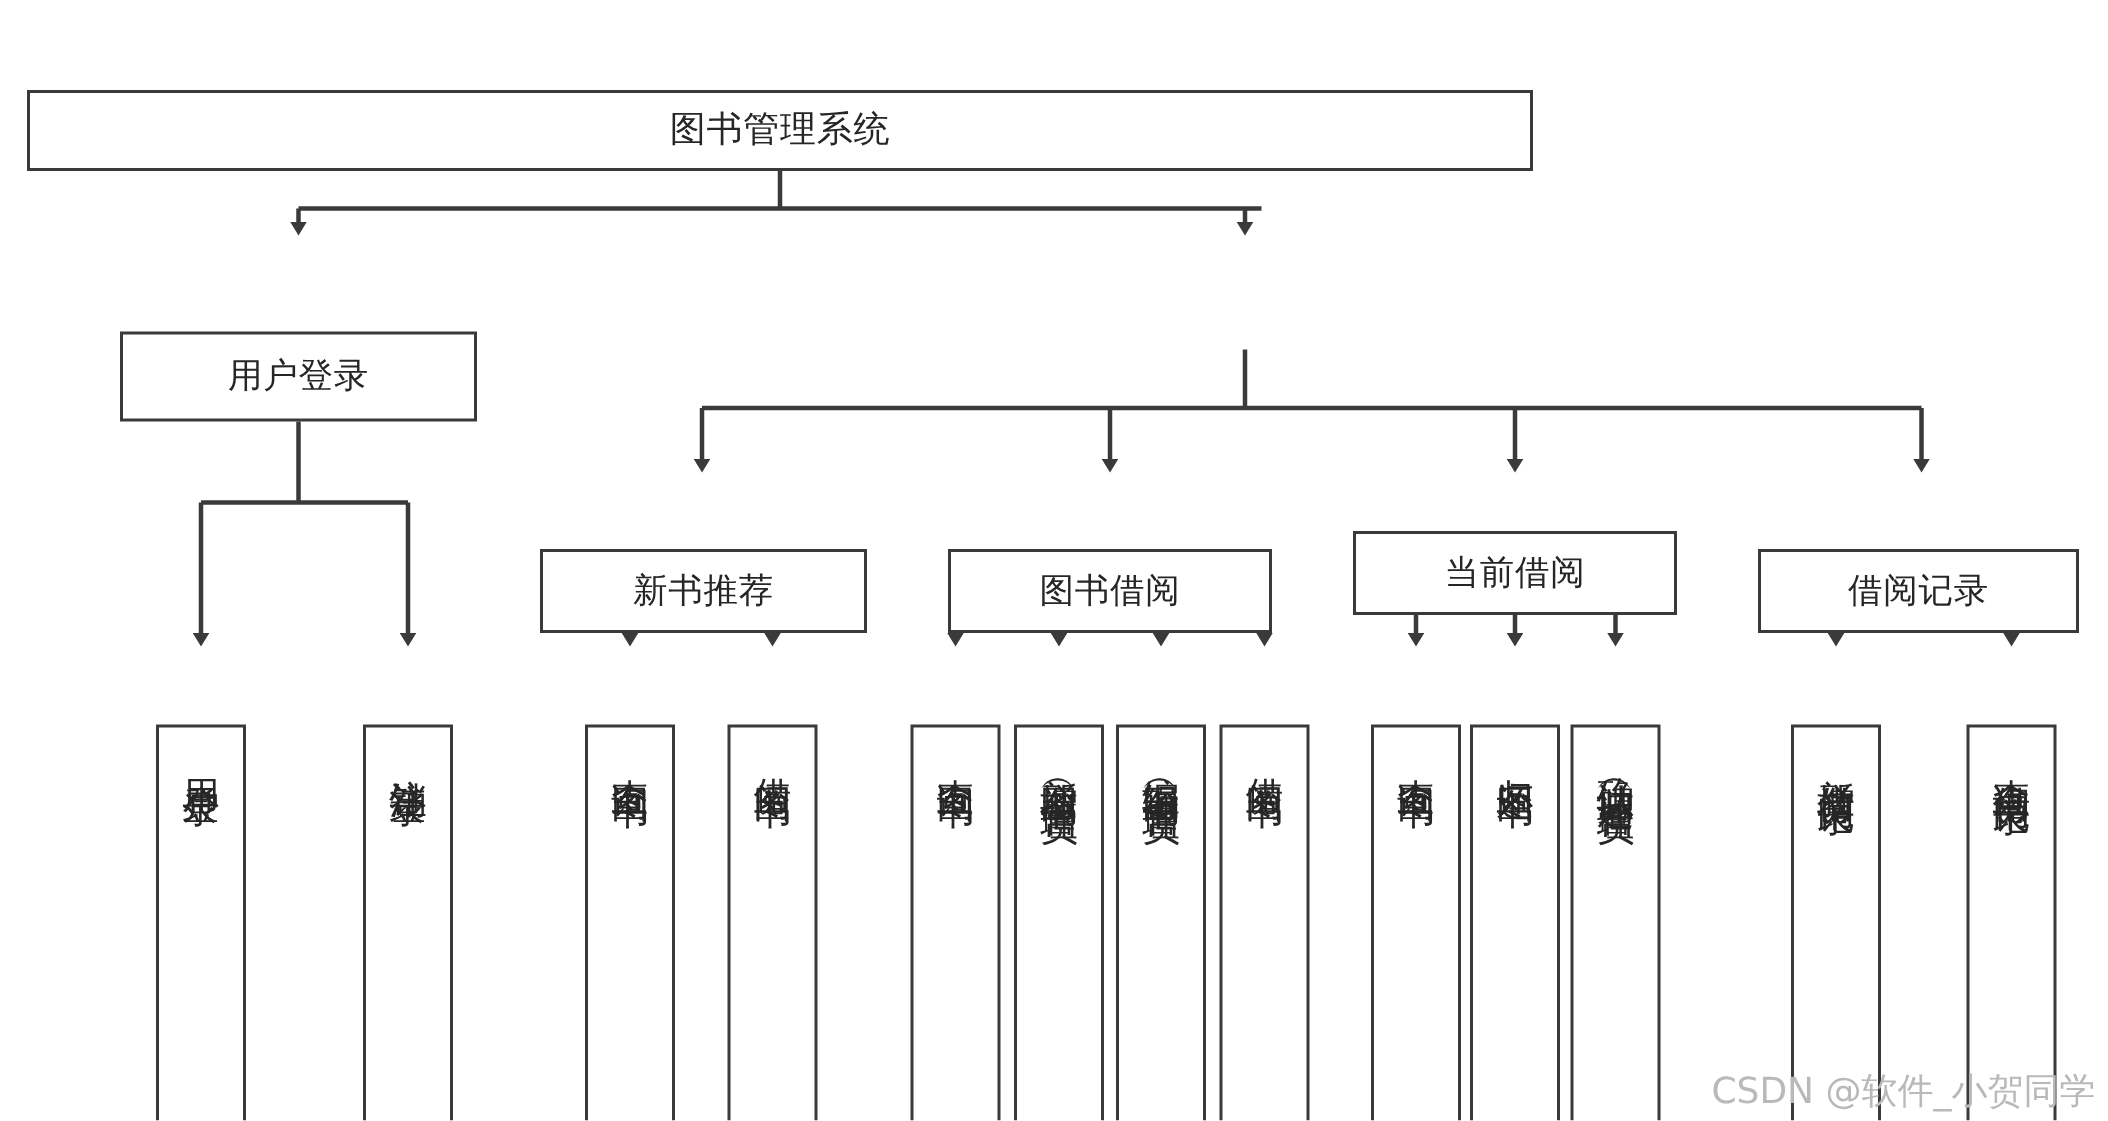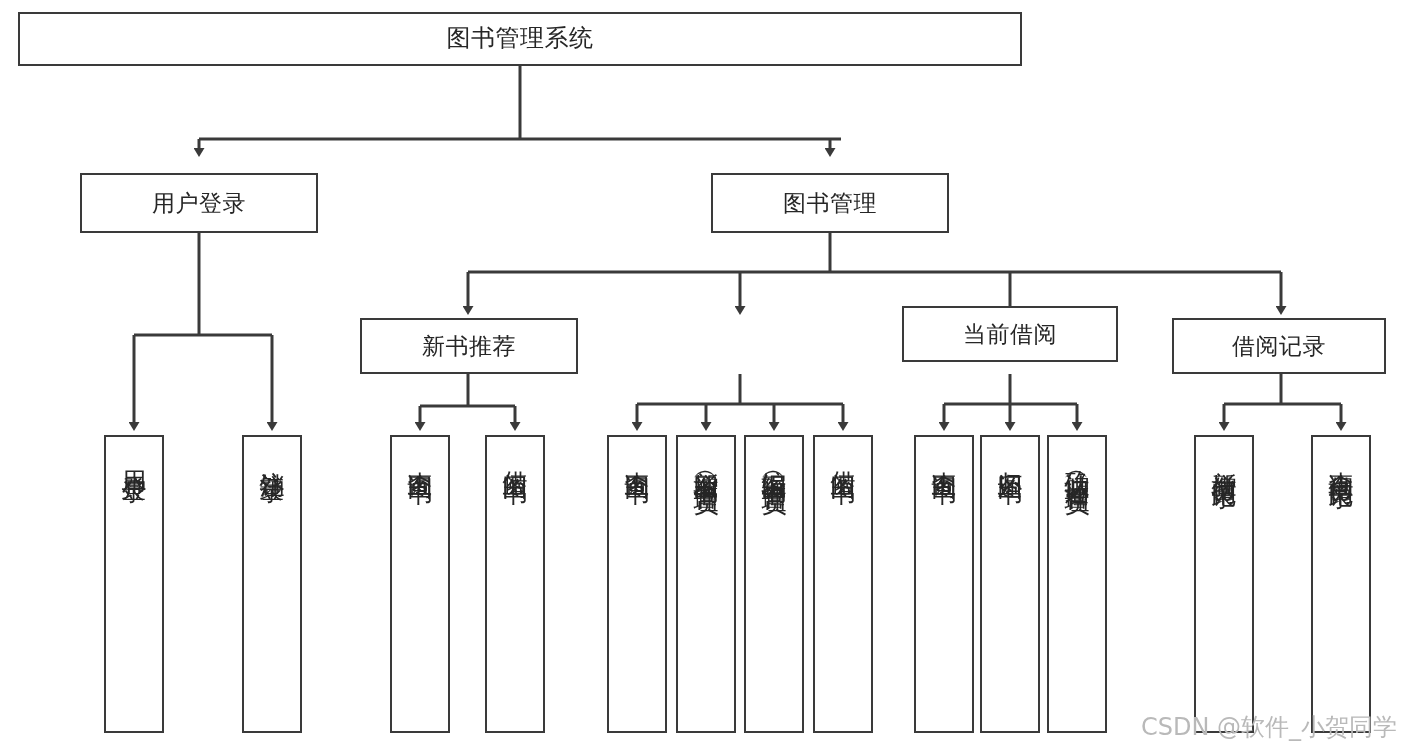--- a/index.html
+++ b/index.html
@@ -27,20 +27,21 @@
   }
   .node {
     position: absolute;
     box-sizing: border-box;
     background: #ffffff;
     border: 2px solid #3a3a3a;
     display: flex;
     align-items: center;
     justify-content: center;
     color: #262626;
+    margin-top: 48px;
   }
   .node-label {
     display: block;
     text-align: center;
     line-height: 1.22;
     color: #262626;
     letter-spacing: 0.5px;
   }
   .node.horizontal .node-label {
     writing-mode: horizontal-tb;
@@ -123,26 +124,26 @@
     </g>
   </svg>
 
   <div class="node horizontal root" style="left:18px; top:12px; width:1004px; height:54px;">
     <span class="node-label">图书管理系统</span>
   </div>
 
   <div class="node horizontal" style="left:80px; top:173px; width:238px; height:60px;">
     <span class="node-label">用户登录</span>
   </div>
-  <div class="node horizontal" style="left:711px; top:173px; width:238px; height:60px;">
-    <span class="node-label">图书管理</span>
-  </div>
 
   <div class="node horizontal" style="left:360px; top:318px; width:218px; height:56px;">
     <span class="node-label">新书推荐</span>
+  </div>
+  <div class="node horizontal" style="left:632px; top:318px; width:216px; height:56px;">
+    <span class="node-label">图书借阅</span>
   </div>
   <div class="node horizontal" style="left:902px; top:306px; width:216px; height:56px;">
     <span class="node-label">当前借阅</span>
   </div>
   <div class="node horizontal" style="left:1172px; top:318px; width:214px; height:56px;">
     <span class="node-label">借阅记录</span>
   </div>
 
   <div class="node vertical" style="left:104px; top:435px; width:60px; height:298px;">
     <span class="node-label">用户登录</span>

